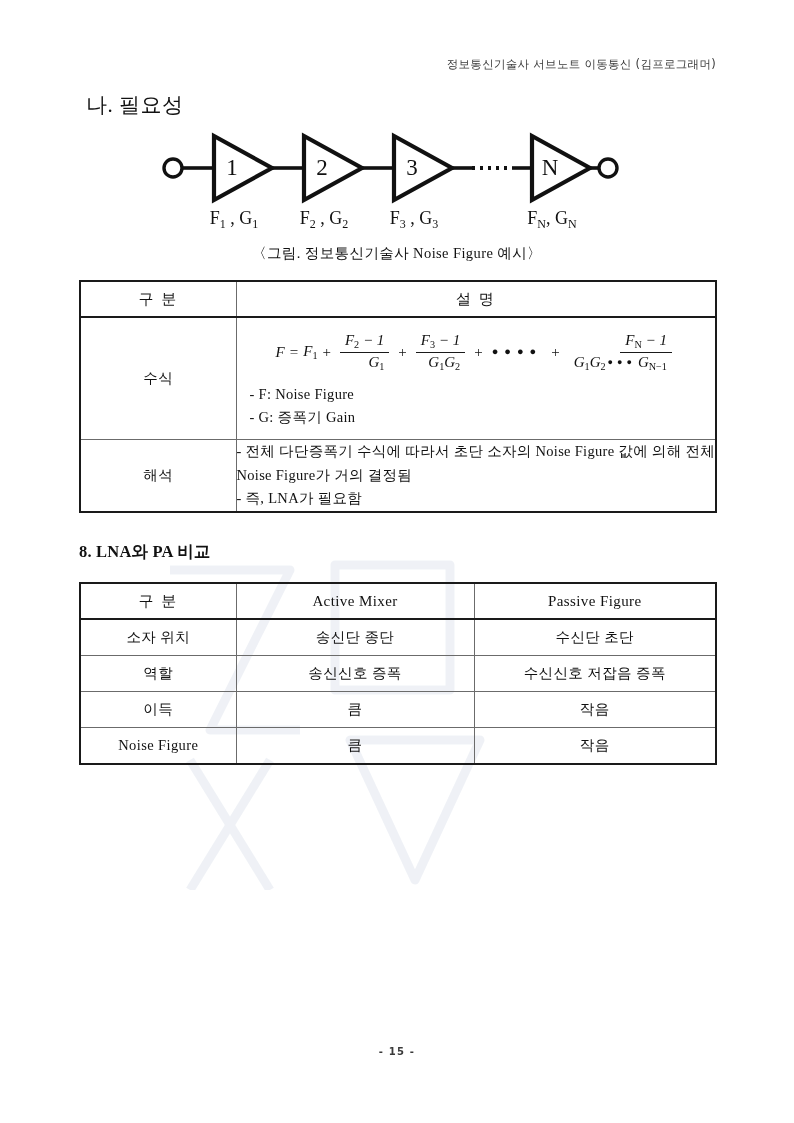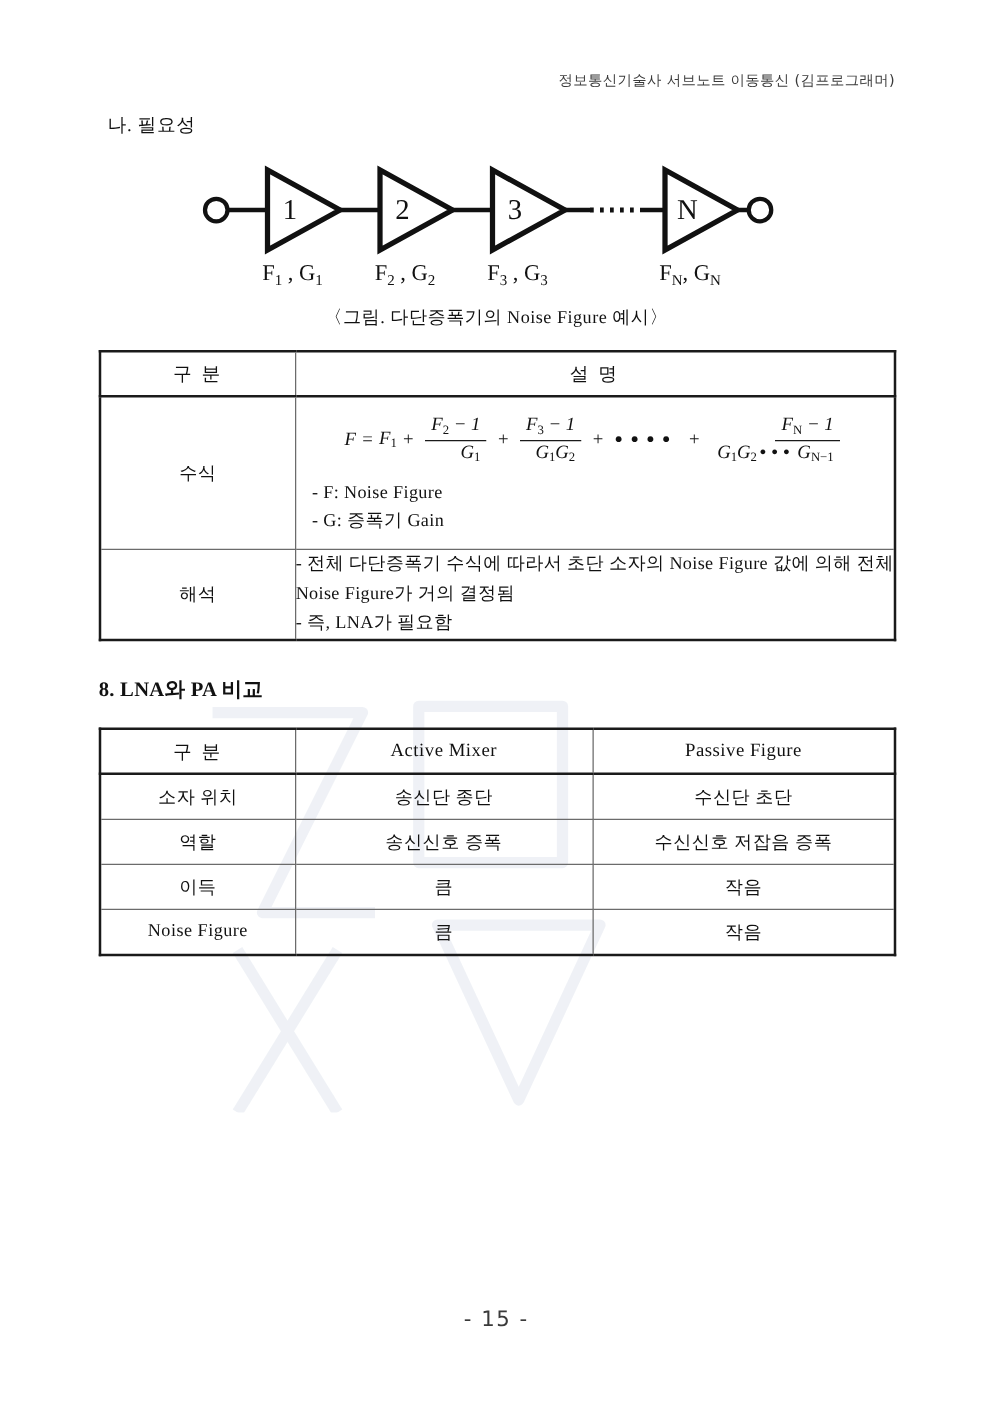--- a/index.html
+++ b/index.html
@@ -46,21 +46,21 @@
     font-family: "DejaVu Sans", "Liberation Sans", sans-serif;
     white-space: nowrap;
     z-index: 2;
   }
 
   
   .sub-heading {
     position: absolute;
     left: 86px;
     top: 91px;
-    font-size: 15px;
+    font-size: 21px;
     font-weight: 400;
     letter-spacing: 0.5px;
     z-index: 2;
   }
 
   .section-heading {
     position: absolute;
     left: 79px;
     top: 541px;
     font-size: 16.5px;
@@ -217,25 +217,26 @@
     padding-left: 2px;
   }
 
   
   .page-footer {
     position: absolute;
     left: 0;
     right: 0;
     top: 1046px;
     text-align: center;
-    font-size: 17px;
+    font-size: 10px;
     color: #3a3a3a;
     font-family: "DejaVu Sans", "Liberation Sans", sans-serif;
     letter-spacing: 1.2px;
     z-index: 2;
+    font-weight: bold;
   }
 </style>
 </head>
 <body>
 
 <div class="page">
 
   <svg class="watermark" viewBox="0 0 420 330" aria-hidden="true">
     <g fill="none" stroke="#e0e5ee" stroke-width="9" stroke-linejoin="round">
       <path d="M20 10 L140 10 L60 170 L150 170"></path>
@@ -282,21 +283,21 @@
       </g>
       <g font-family="Liberation Serif, DejaVu Serif, serif" font-size="18" fill="#111111" text-anchor="middle">
         <text x="74" y="98">F<tspan font-size="12" dy="4">1</tspan><tspan dy="-4"> , G</tspan><tspan font-size="12" dy="4">1</tspan></text>
         <text x="164" y="98">F<tspan font-size="12" dy="4">2</tspan><tspan dy="-4"> , G</tspan><tspan font-size="12" dy="4">2</tspan></text>
         <text x="254" y="98">F<tspan font-size="12" dy="4">3</tspan><tspan dy="-4"> , G</tspan><tspan font-size="12" dy="4">3</tspan></text>
         <text x="392" y="98">F<tspan font-size="12" dy="4">N</tspan><tspan dy="-4">, G</tspan><tspan font-size="12" dy="4">N</tspan></text>
       </g>
     </svg>
   </div>
 
-  <div class="figure-caption">〈그림. 다단증폭기의 Noise Figure 예시〉</div>
+  <div class="figure-caption">〈그림. 정보통신기술사 Noise Figure 예시〉</div>
 
   <table class="tbl" id="table-formula">
     <colgroup>
         <col class="c1">
         <col class="c2">
       </colgroup>
     <tbody>
       <tr>
         <th class="cell-head outer-t outer-l hdr-b">구 분</th>
         <th class="cell-head outer-t outer-r hdr-b">설 명</th>

